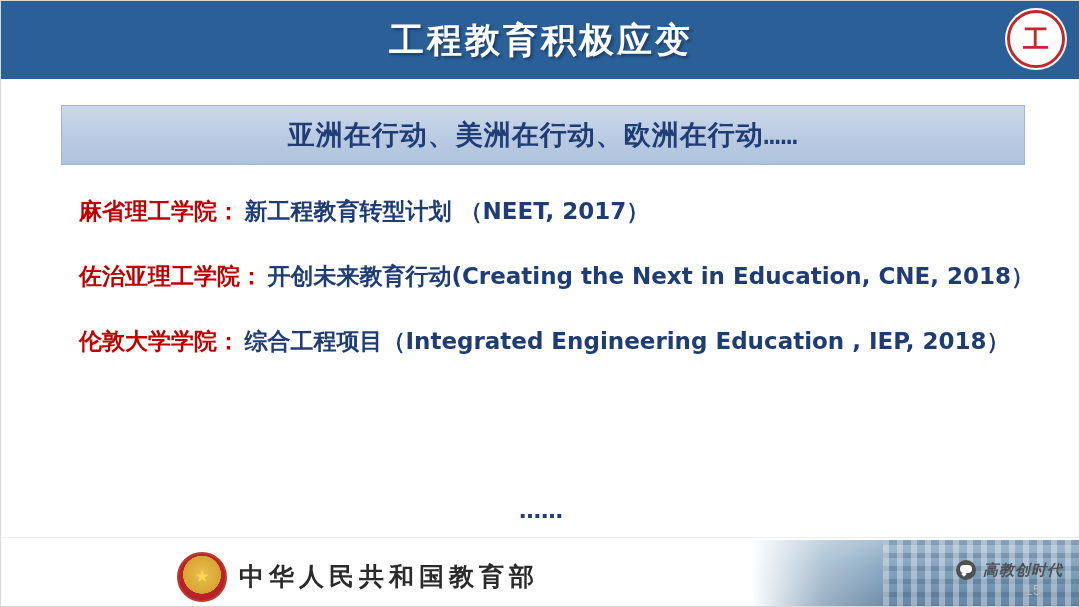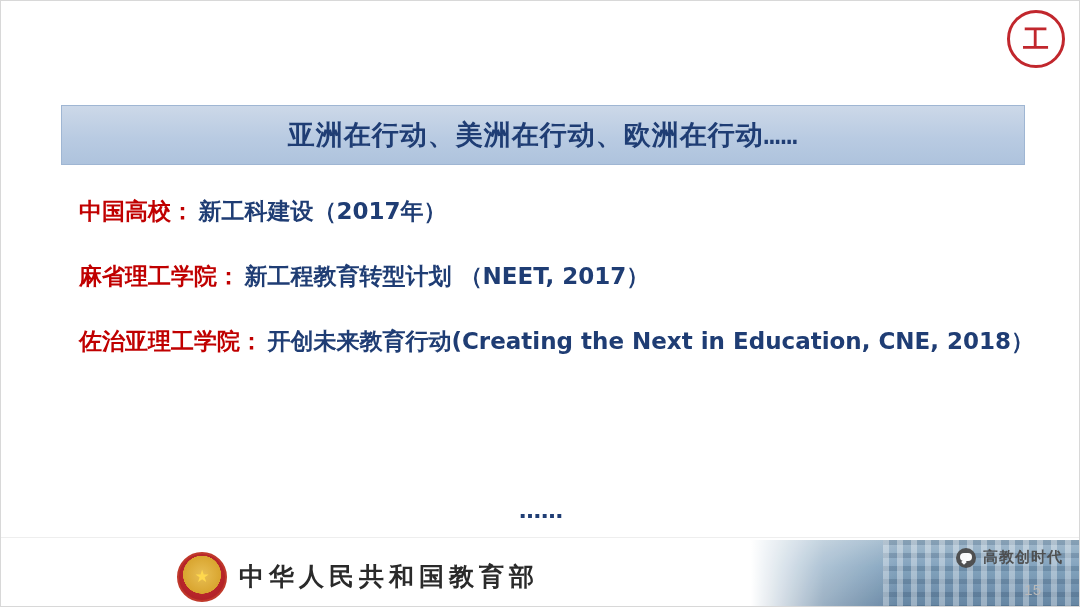--- a/index.html
+++ b/index.html
@@ -213,24 +213,25 @@
     bottom: 8px;
     color: #b9b9b9;
     font-size: 15px;
     font-family: "Liberation Sans", sans-serif;
   }
 
   
   .watermark {
     position: absolute;
     right: 16px;
-    bottom: 38px;
-    display: flex;
-    align-items: flex-start;
+    bottom: 26px;
+    display: flex;
+    align-items: flex-end;
     opacity: 0.95;
+    font-style: italic;
   }
   .wm-icon {
     width: 20px;
     height: 20px;
     border-radius: 50%;
     background: #4b4b4b;
     margin-right: 7px;
     position: relative;
   }
   .wm-icon::before {
@@ -259,43 +260,46 @@
     font-weight: bold;
     letter-spacing: 1px;
     font-family: "DejaVu Sans", "Liberation Sans", sans-serif;
   }
 </style>
 </head>
 <body>
 
 <div class="slide">
 
+  <div class="header">
+    <div class="header-title">工程教育积极应变</div>
+  </div>
 
   <div class="logo-badge">
     <div class="logo-inner">
       <span class="logo-glyph">工</span>
     </div>
   </div>
 
   <div class="subtitle-band">
     <div class="subtitle-text">亚洲在行动、美洲在行动、欧洲在行动……</div>
   </div>
 
   <div class="body-list">
     <div class="body-line">
-      <span class="term">中国高校：</span>
-      <span class="desc">新工科建设（2017年）</span>
-    </div>
-    <div class="body-line">
       <span class="term">麻省理工学院：</span>
       <span class="desc">新工程教育转型计划 （NEET, 2017）</span>
     </div>
     <div class="body-line">
       <span class="term">佐治亚理工学院：</span>
       <span class="desc">开创未来教育行动(Creating the Next in Education, CNE, 2018）</span>
+    </div>
+    <div class="body-line">
+      <span class="term">伦敦大学学院：</span>
+      <span class="desc">综合工程项目（Integrated Engineering Education , IEP, 2018）</span>
     </div>
   </div>
 
   <div class="ellipsis-line">……</div>
 
   <div class="footer">
     <div class="footer-photo"></div>
     <div class="moe-block">
       <div class="moe-emblem"></div>
       <div class="moe-names">

